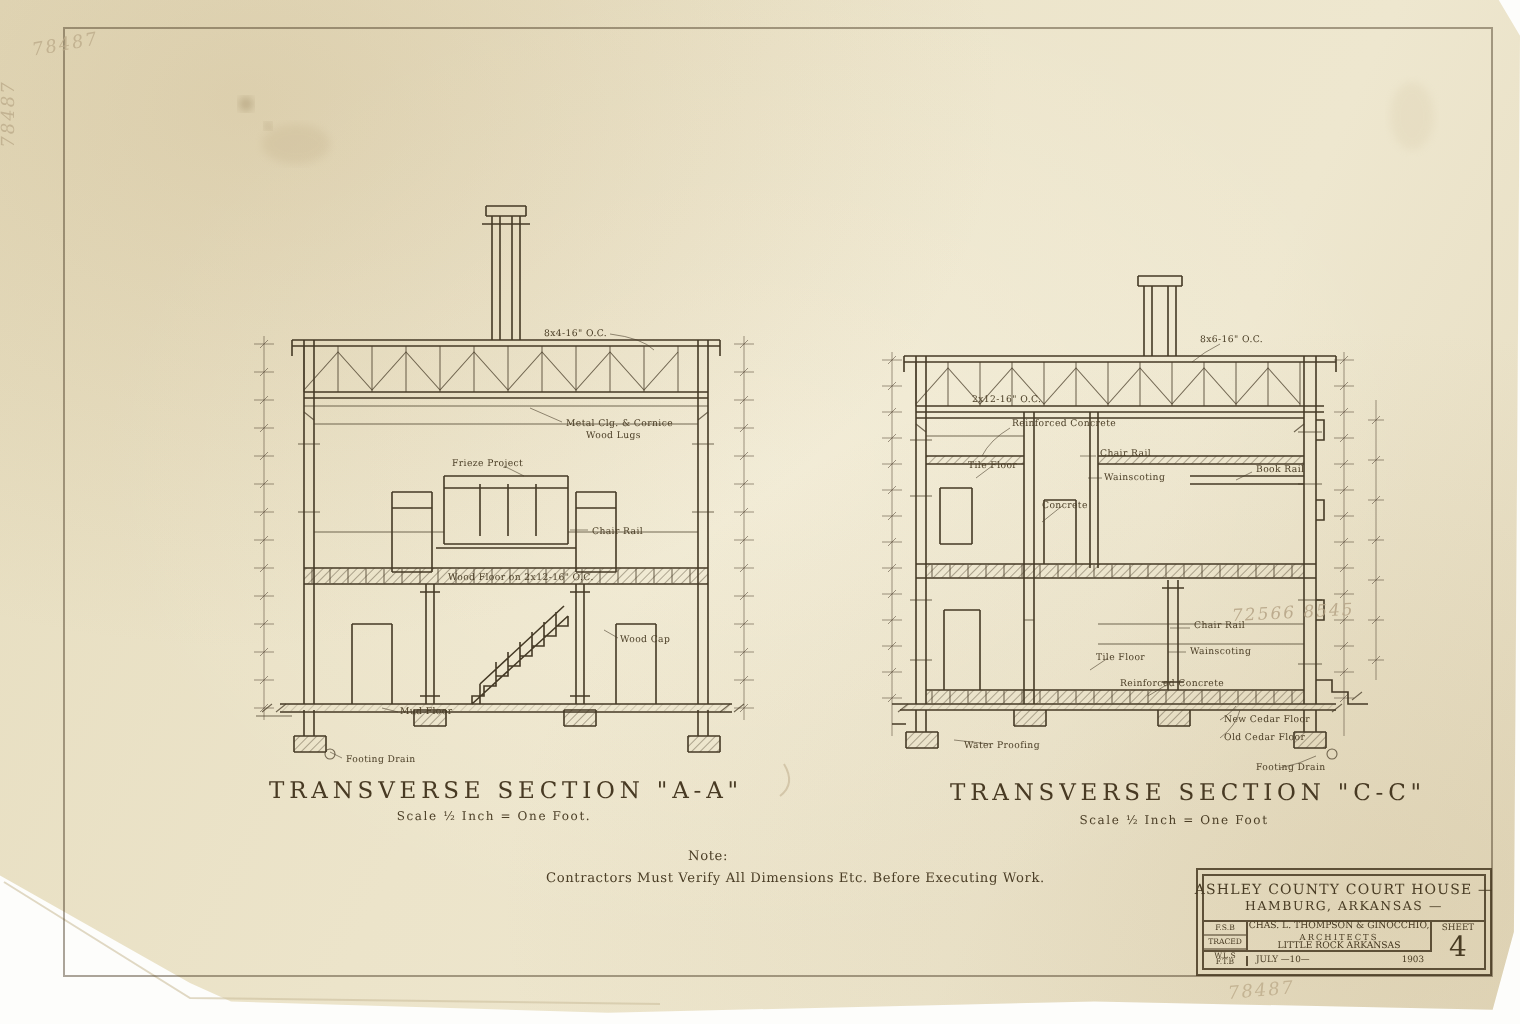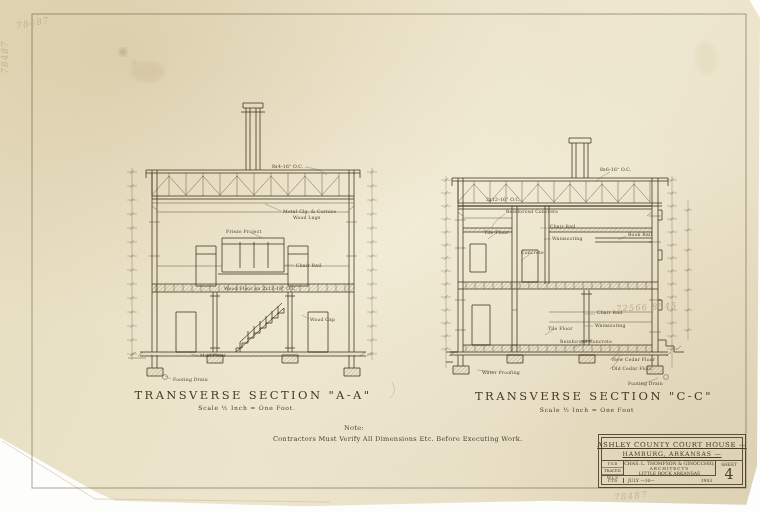--- a/index.html
+++ b/index.html
@@ -27,21 +27,21 @@
   .scl{font-family:"DejaVu Serif",serif;font-size:6px;letter-spacing:.8px;fill:#4b3e26;}
   .note{font-family:"DejaVu Serif",serif;font-size:6.6px;letter-spacing:.3px;fill:#4b3e26;}
   .pencil{position:absolute;color:#bfae8d;font-size:9px;font-style:italic;
           letter-spacing:1px;opacity:.85;}
   
   .tblock{position:absolute;left:598px;top:434px;width:148px;height:54px;
           border:1px solid rgba(70,56,33,.85);box-sizing:border-box;padding:2px;}
   .tblock-in{border:1px solid rgba(70,56,33,.85);width:100%;height:100%;
              box-sizing:border-box;display:flex;flex-direction:column;color:#493c24;}
   .tb-row1{height:22px;border-bottom:1px solid rgba(70,56,33,.85);display:flex;
-           flex-direction:column;align-items:center;justify-content:center;gap:1px;text-decoration:underline;}
+           flex-direction:column;align-items:center;justify-content:center;gap:1px;}
   .tb-proj{font-size:7px;letter-spacing:.6px;text-transform:uppercase;white-space:nowrap;}
   .tb-loc{font-size:6.2px;letter-spacing:.8px;text-transform:uppercase;white-space:nowrap;}
   .tb-mid{flex:1;display:flex;min-height:0;}
   .tb-credits{width:21px;border-right:1px solid rgba(70,56,33,.85);display:flex;
               flex-direction:column;}
   .tb-credits div{flex:1;font-size:3.8px;text-align:center;line-height:6px;
                   border-bottom:1px solid rgba(70,56,33,.5);text-transform:uppercase;}
   .tb-credits div:last-child{border-bottom:none;}
   .tb-firm{flex:1;display:flex;flex-direction:column;align-items:center;
            justify-content:center;border-right:1px solid rgba(70,56,33,.85);}

